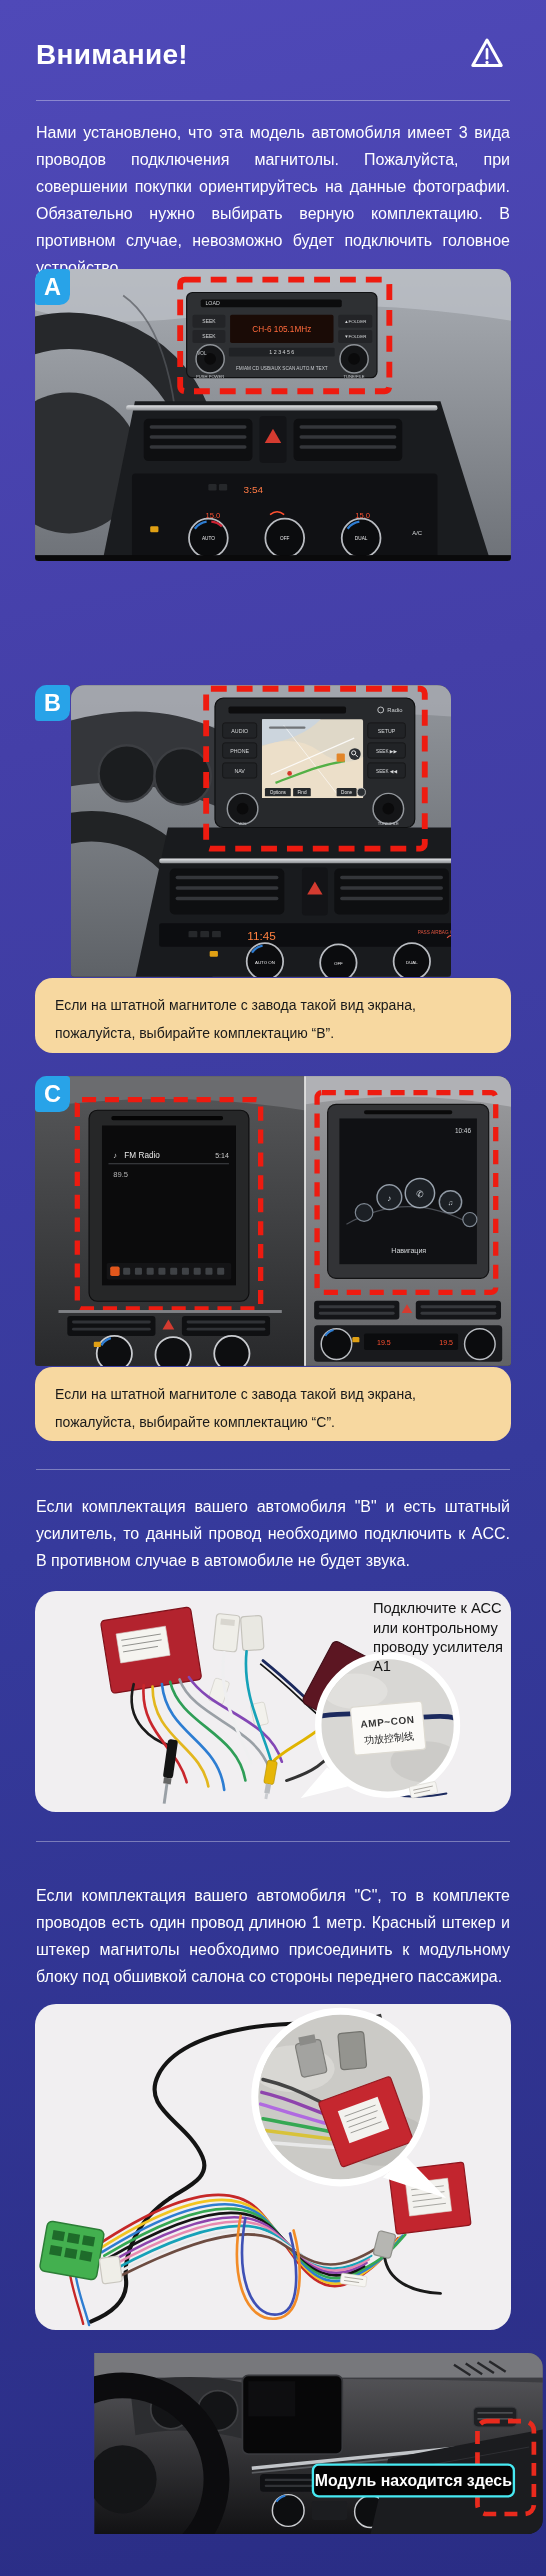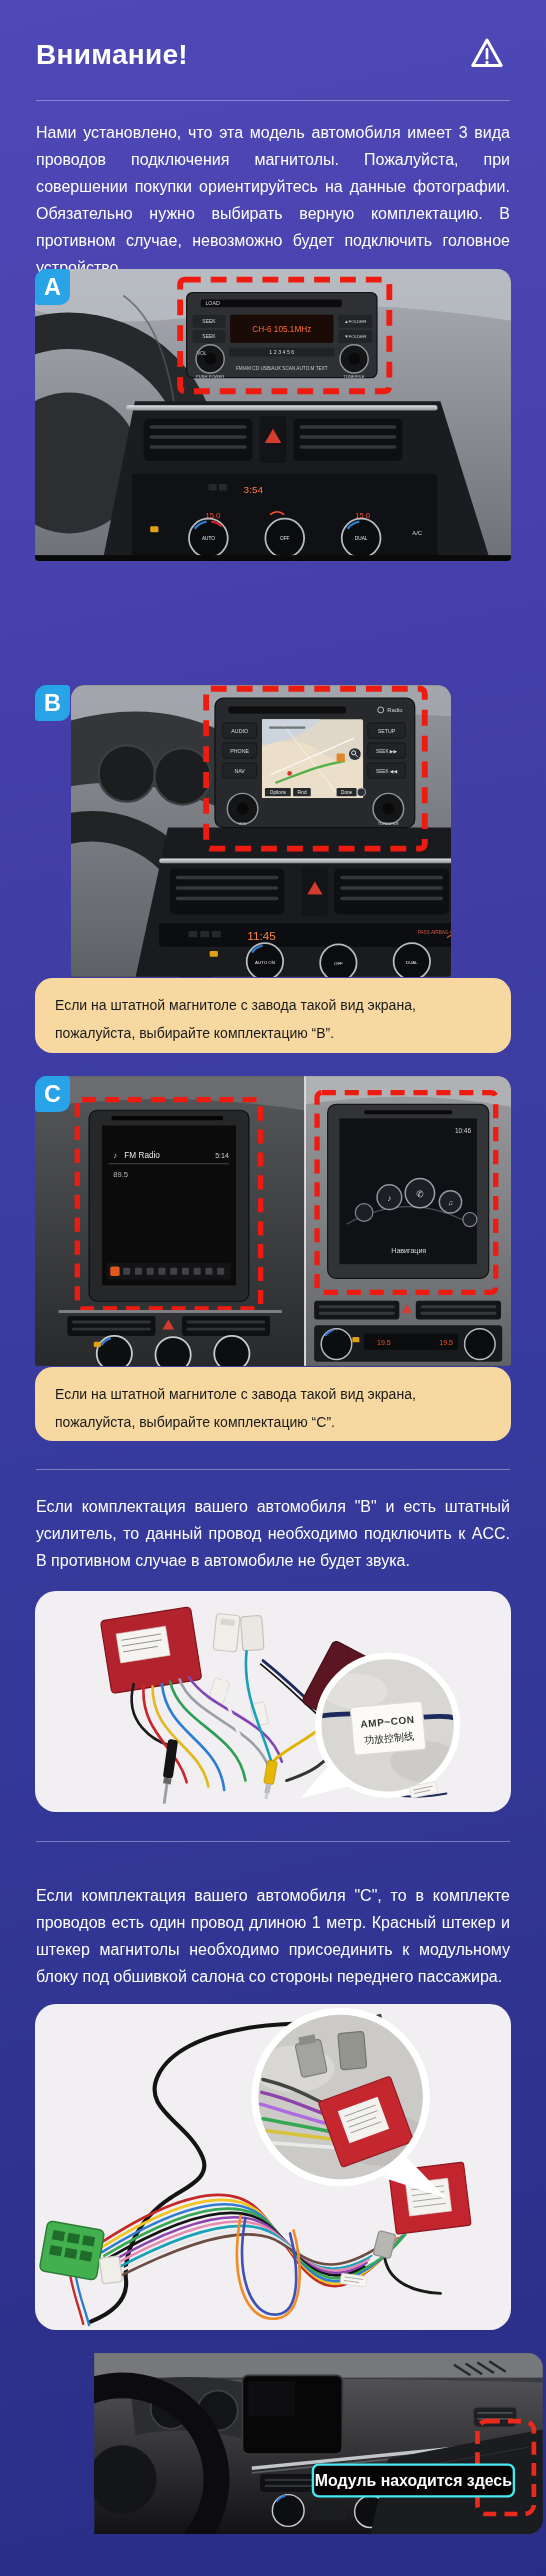--- a/index.html
+++ b/index.html
@@ -390,20 +390,21 @@
             <text x="601" y="256" text-anchor="middle" font-size="17" fill="#222222">功放控制线</text>
           </g>
         </g>
       </g>
       <g transform="rotate(-12 660 338)">
         <rect x="638" y="328" width="46" height="20" rx="3" fill="#f6f5f2" stroke="#d5d2ca"></rect>
         <line x1="644" y1="335" x2="678" y2="335" stroke="#a8a59e" stroke-width="1.5"></line>
         <line x1="644" y1="341" x2="672" y2="341" stroke="#a8a59e" stroke-width="1.5"></line>
       </g>
     </svg>
+    <div class="abs annot" style="left:338px;top:8.2px;width:132px;">Подключите к АСС или контрольному проводу усилителя А1</div>
   </div>
 
   <div class="abs hr" style="left:36px;top:1841px;width:474px;"></div>
 
   <div class="abs para" style="left:36px;top:1882px;width:474px;">Если комплектация вашего автомобиля "C", то в комплекте проводов есть один провод длиною 1 метр. Красный штекер и штекер магнитолы необходимо присоединить к модульному блоку под обшивкой салона со стороны переднего пассажира.</div>
 
   <div class="abs card" style="left:35px;top:2004px;width:476px;height:326px;">
     <svg width="476" height="326" viewBox="0 0 810 554">
       <g fill="none" stroke-linecap="round">
         <path d="M575 42 C430 18 250 40 210 120 C180 180 260 200 285 260 C300 295 260 310 230 330" stroke="#141414" stroke-width="7"></path>

